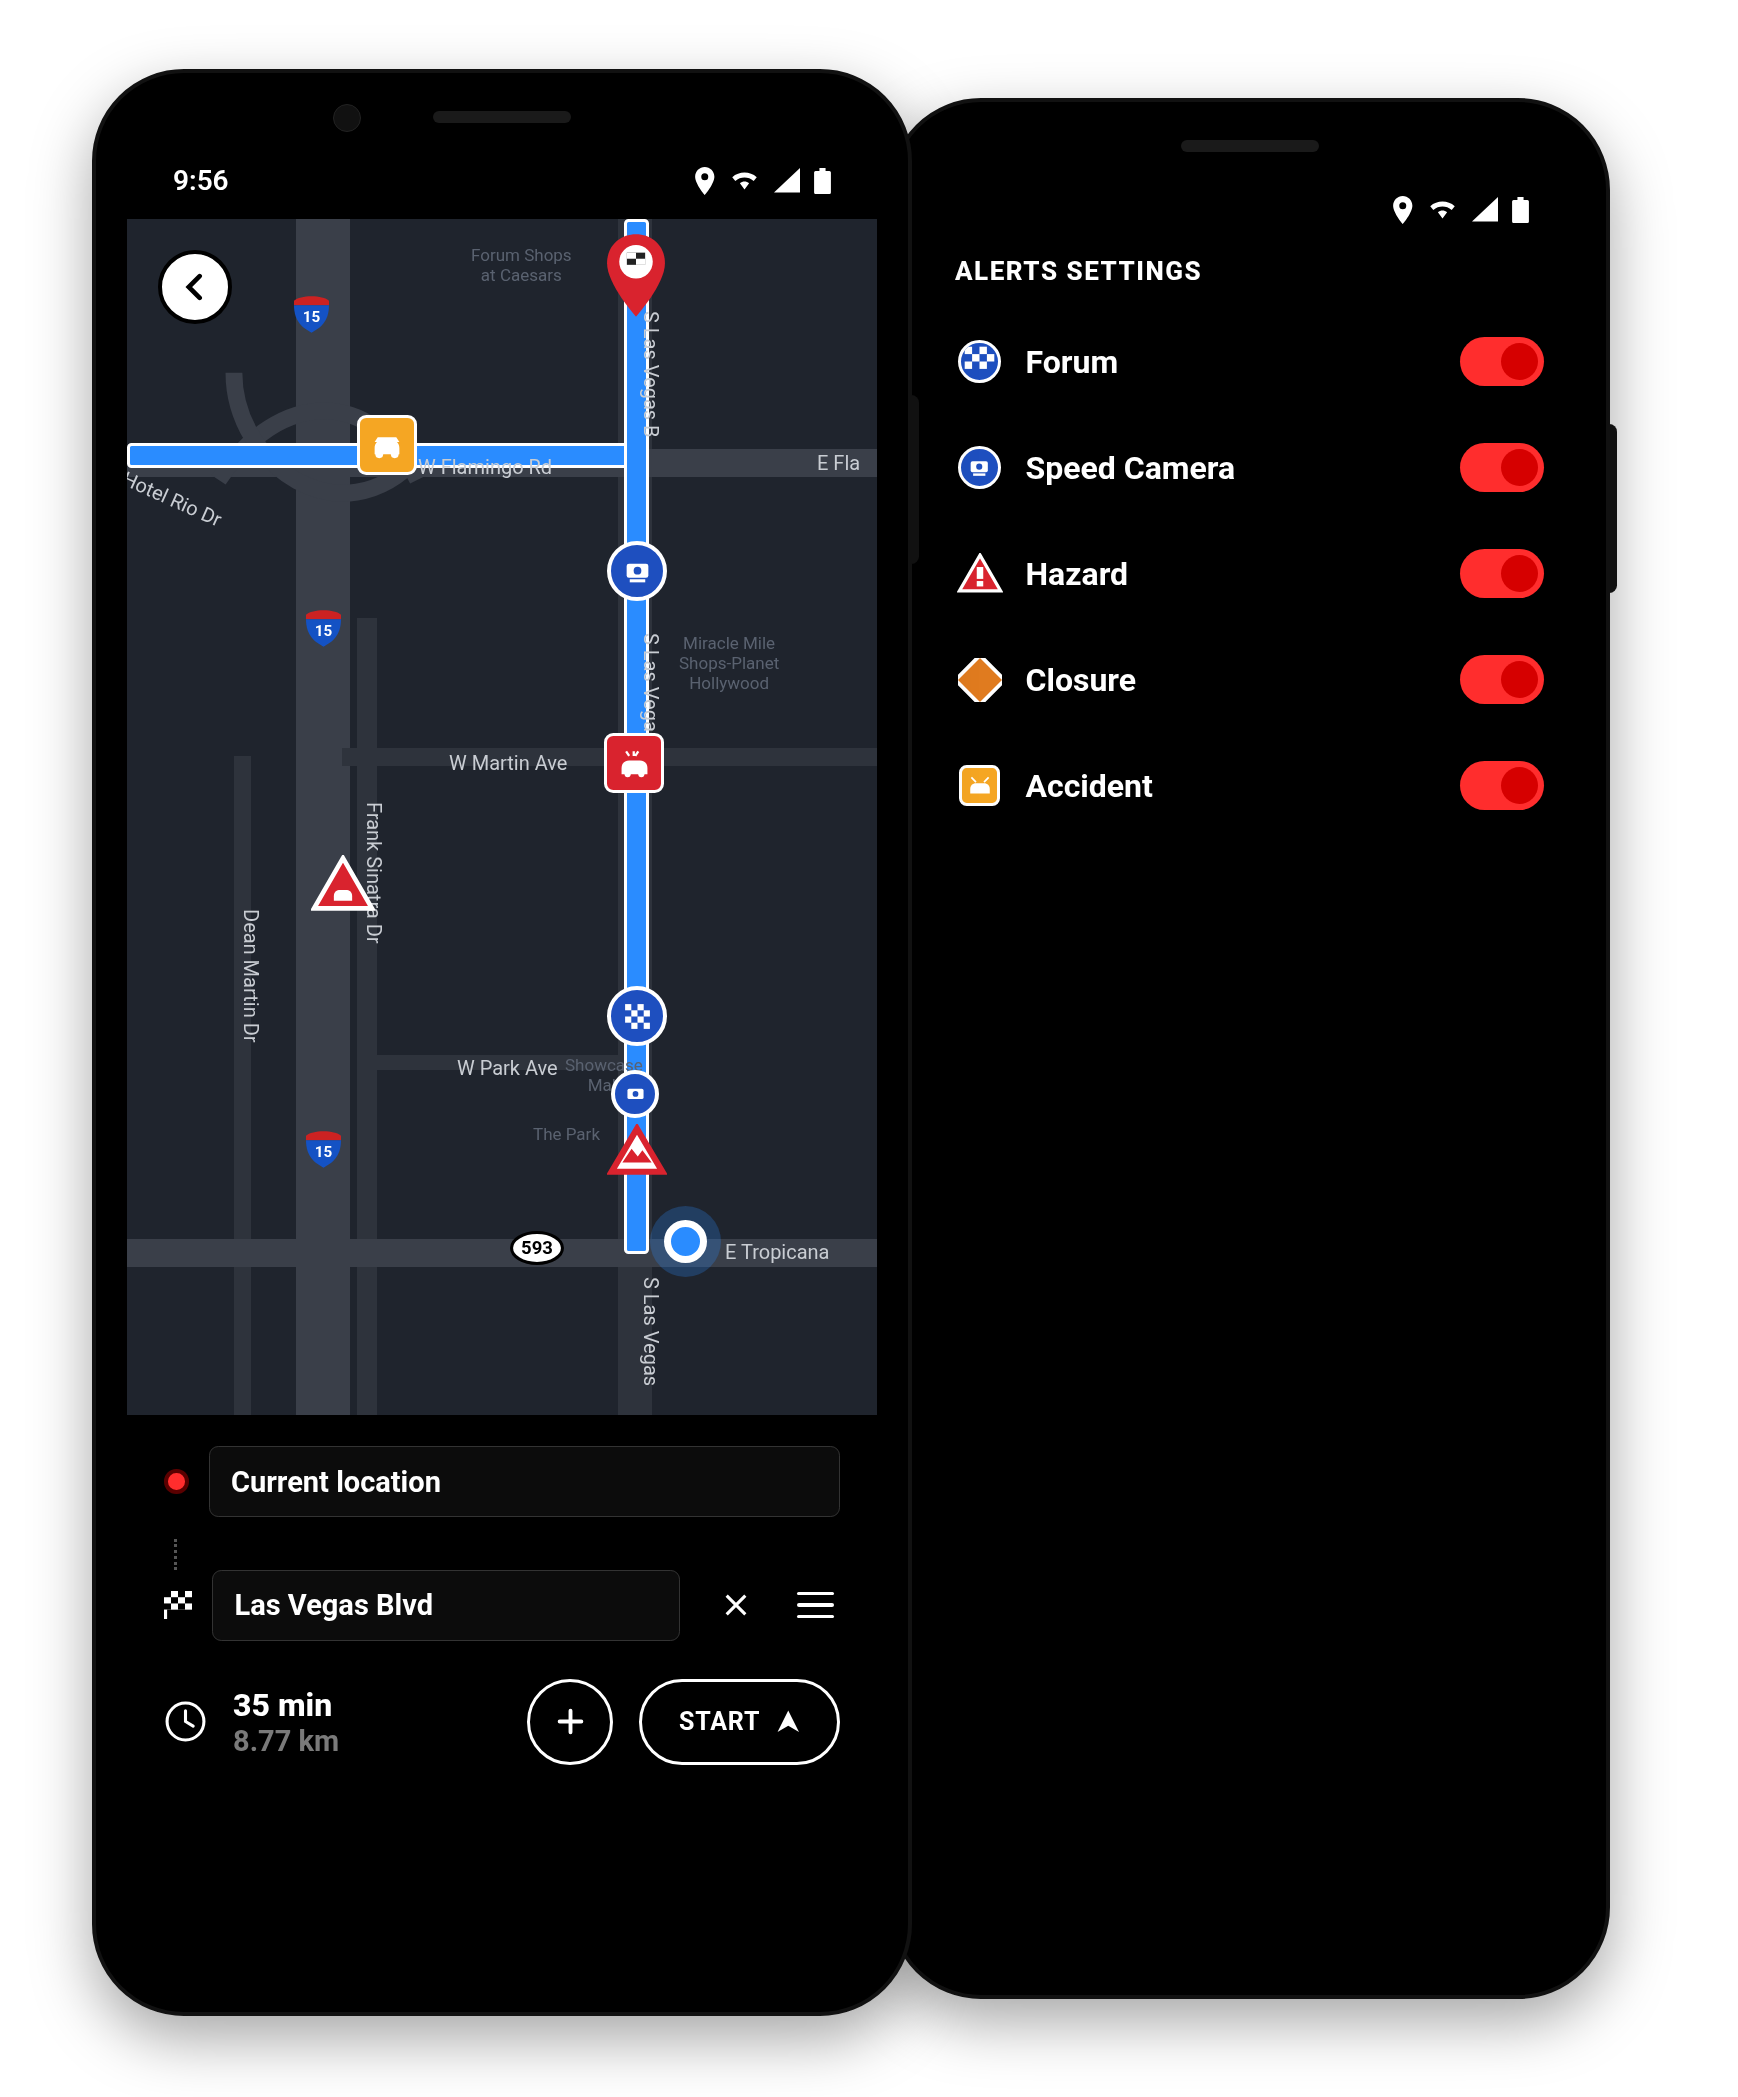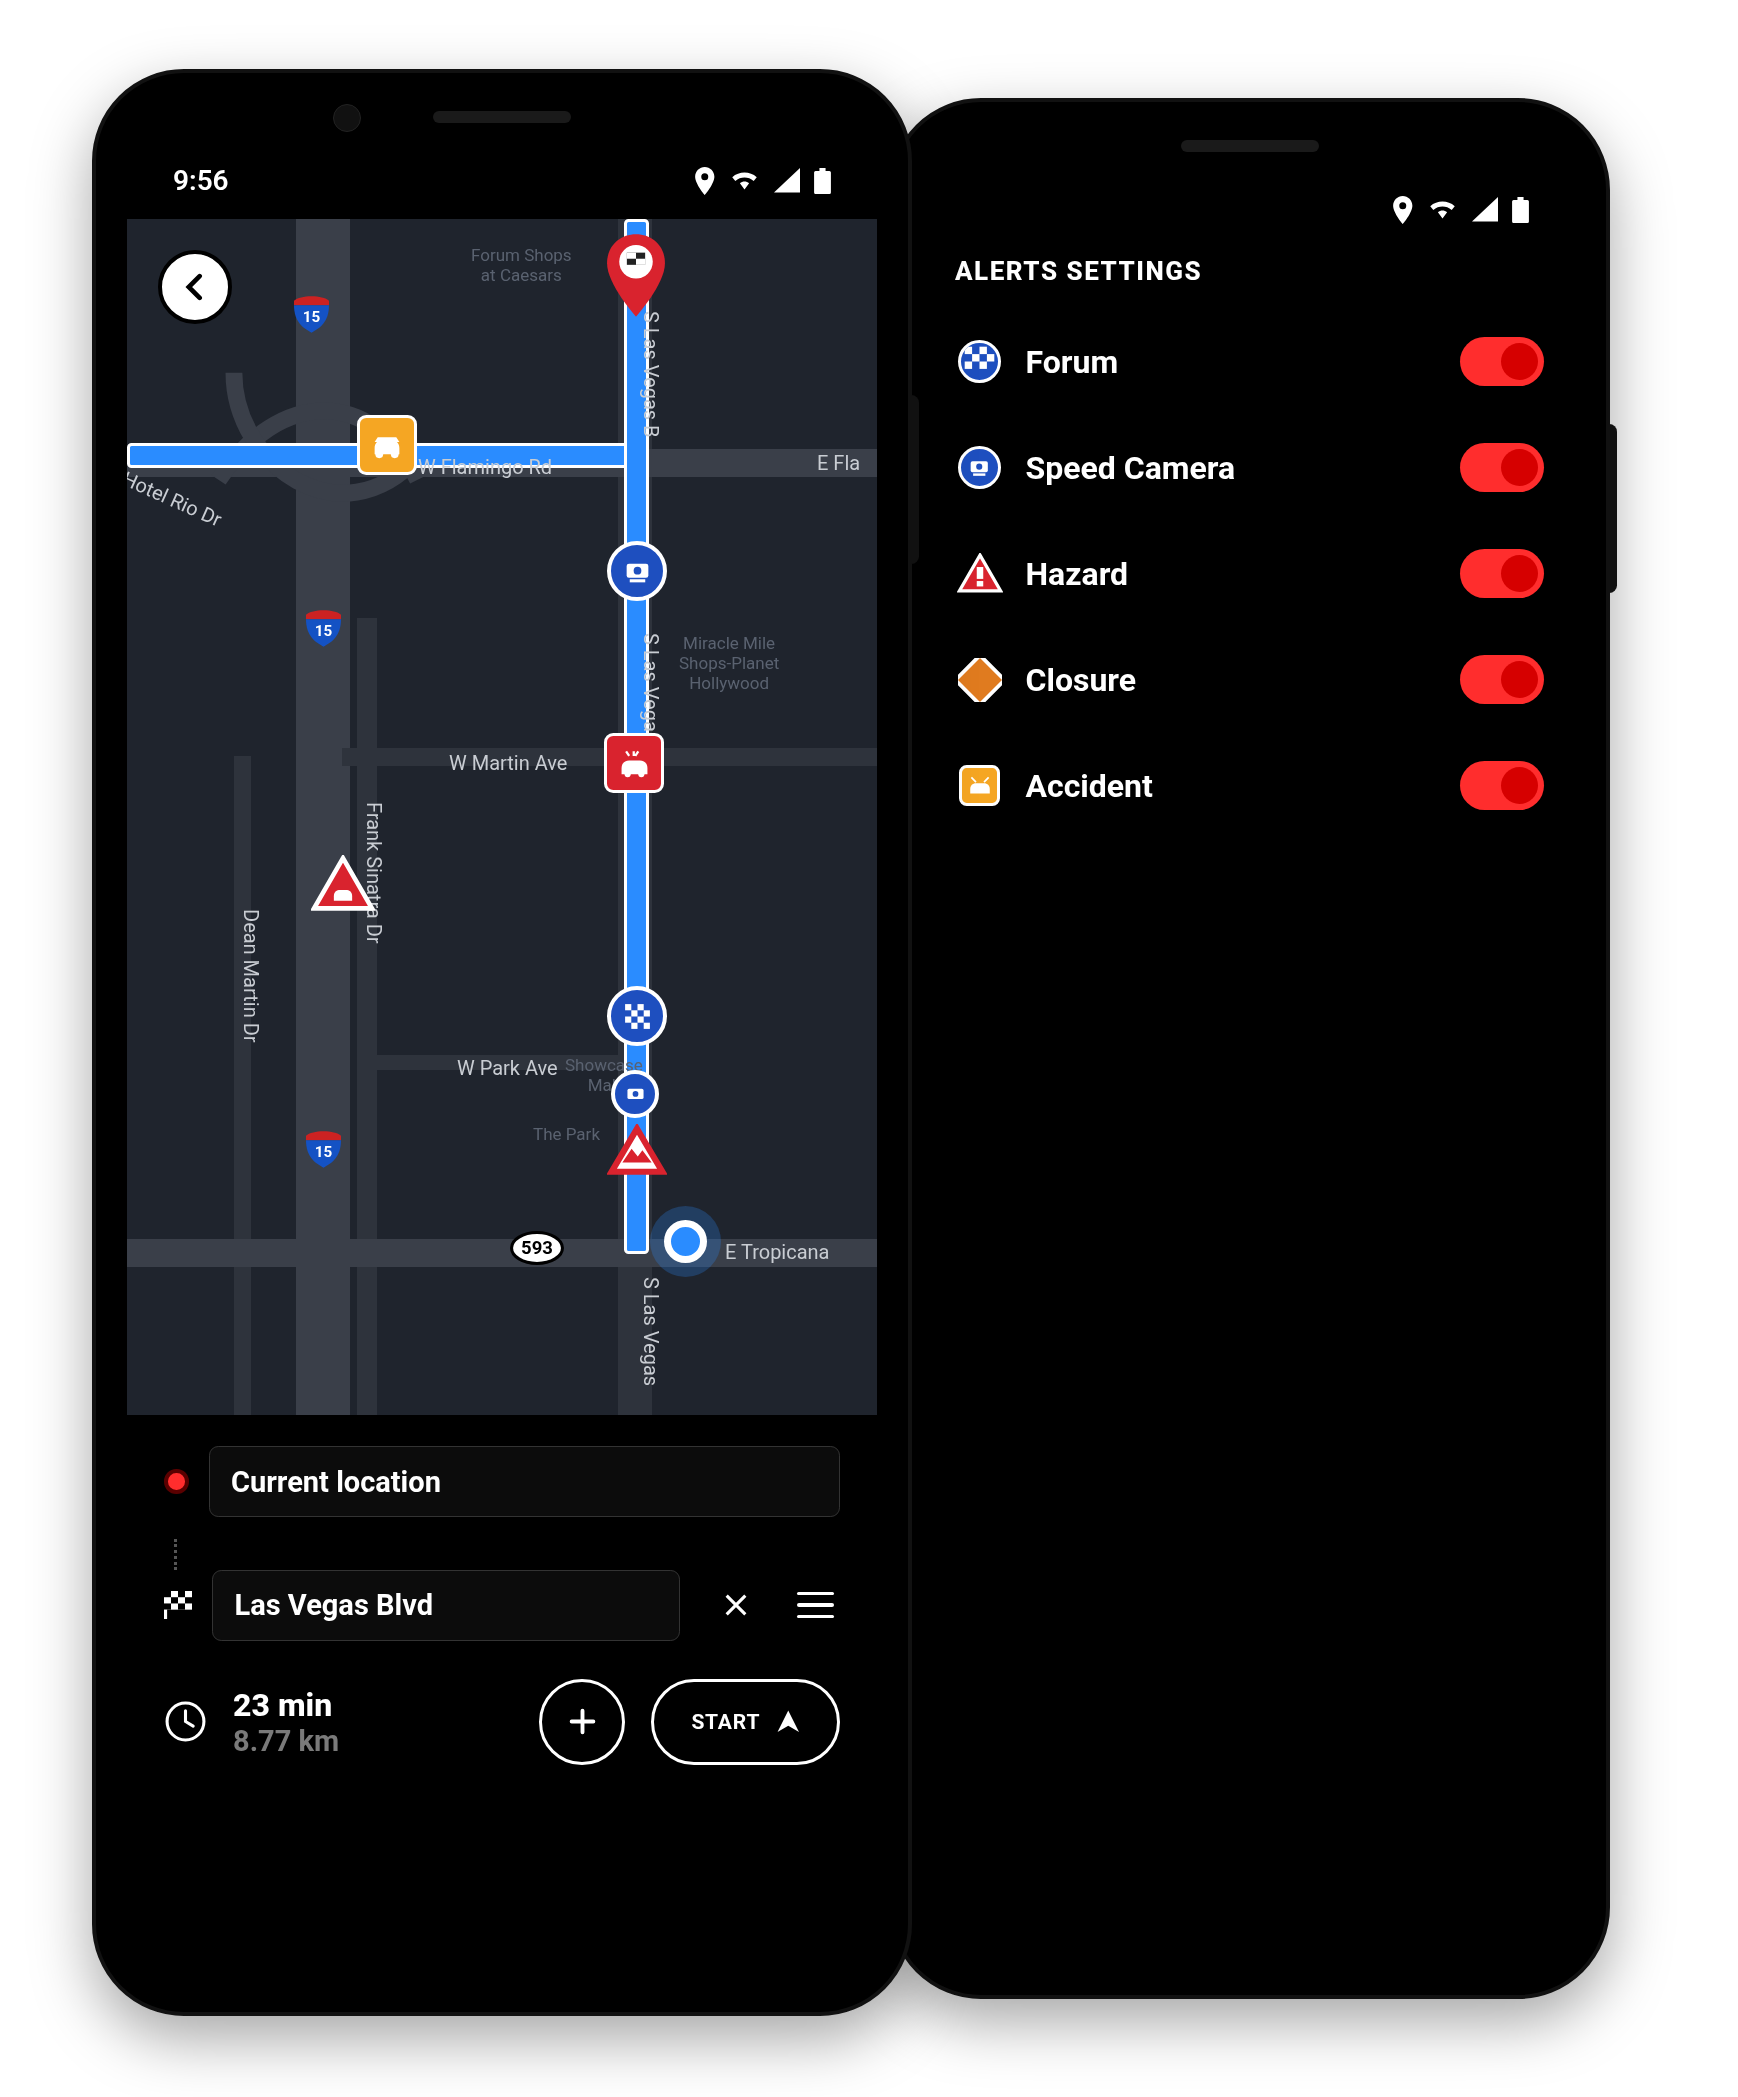--- a/index.html
+++ b/index.html
@@ -85,21 +85,21 @@
   .eta-box { display:flex; flex-direction:column; }
   .eta-time { font-size:32px; font-weight:800; }
   .eta-dist { font-size:29px; font-weight:700; color:#7a7a7a; }
   .spacer { flex:1; }
   .round-btn {
     width:86px; height:86px; border:3.1px solid #fff; border-radius:43px; background:transparent;
     display:flex; align-items:center; justify-content:center; font-size:43px; color:#fff;
   }
   .start-btn {
     height:86px; padding: 0 37px; border:3.1px solid #fff; border-radius:43px;
-    display:flex; align-items:center; gap:15.3px; font-size:21px; font-weight:700; letter-spacing:0.8px;
+    display:flex; align-items:center; gap:15.3px; font-size:25px; font-weight:700; letter-spacing:0.8px;
   }
 
   
   .settings-title { padding: 7.7px 31px 23px 31px; font-size:26px; font-weight:800; letter-spacing:1.5px; }
   .setting-row {
     display:flex; align-items:center; gap:21.5px; padding: 18.4px 31px; height:106px;
   }
   .setting-label { font-size:32px; font-weight:700; flex:1; }
   .setting-icon { width:49px; height:49px; display:flex; align-items:center; justify-content:center; }
   .toggle {
@@ -420,21 +420,21 @@
               <div></div>
           </div>
         </div>
 
         <div class="action-row">
           <svg class="clock" viewBox="0 0 56 56">
               <circle cx="28" cy="28" r="24" fill="none" stroke="#fff" stroke-width="4"></circle>
               <path stroke="#fff" stroke-width="4" stroke-linecap="round" d="M28 14v14l10 6"></path>
             </svg>
           <div class="eta-box">
-            <span class="eta-time">23 min</span>
+            <span class="eta-time">35 min</span>
             <span class="eta-dist">8.77 km</span>
           </div>
           <div class="spacer"></div>
           <div class="round-btn">
             <svg width="31" height="31" viewBox="0 0 40 40">
                 <path stroke="#fff" stroke-width="5" stroke-linecap="round" d="M20 6v28M6 20h28"></path>
               </svg>
           </div>
           <div class="start-btn">
             <span>START</span>

